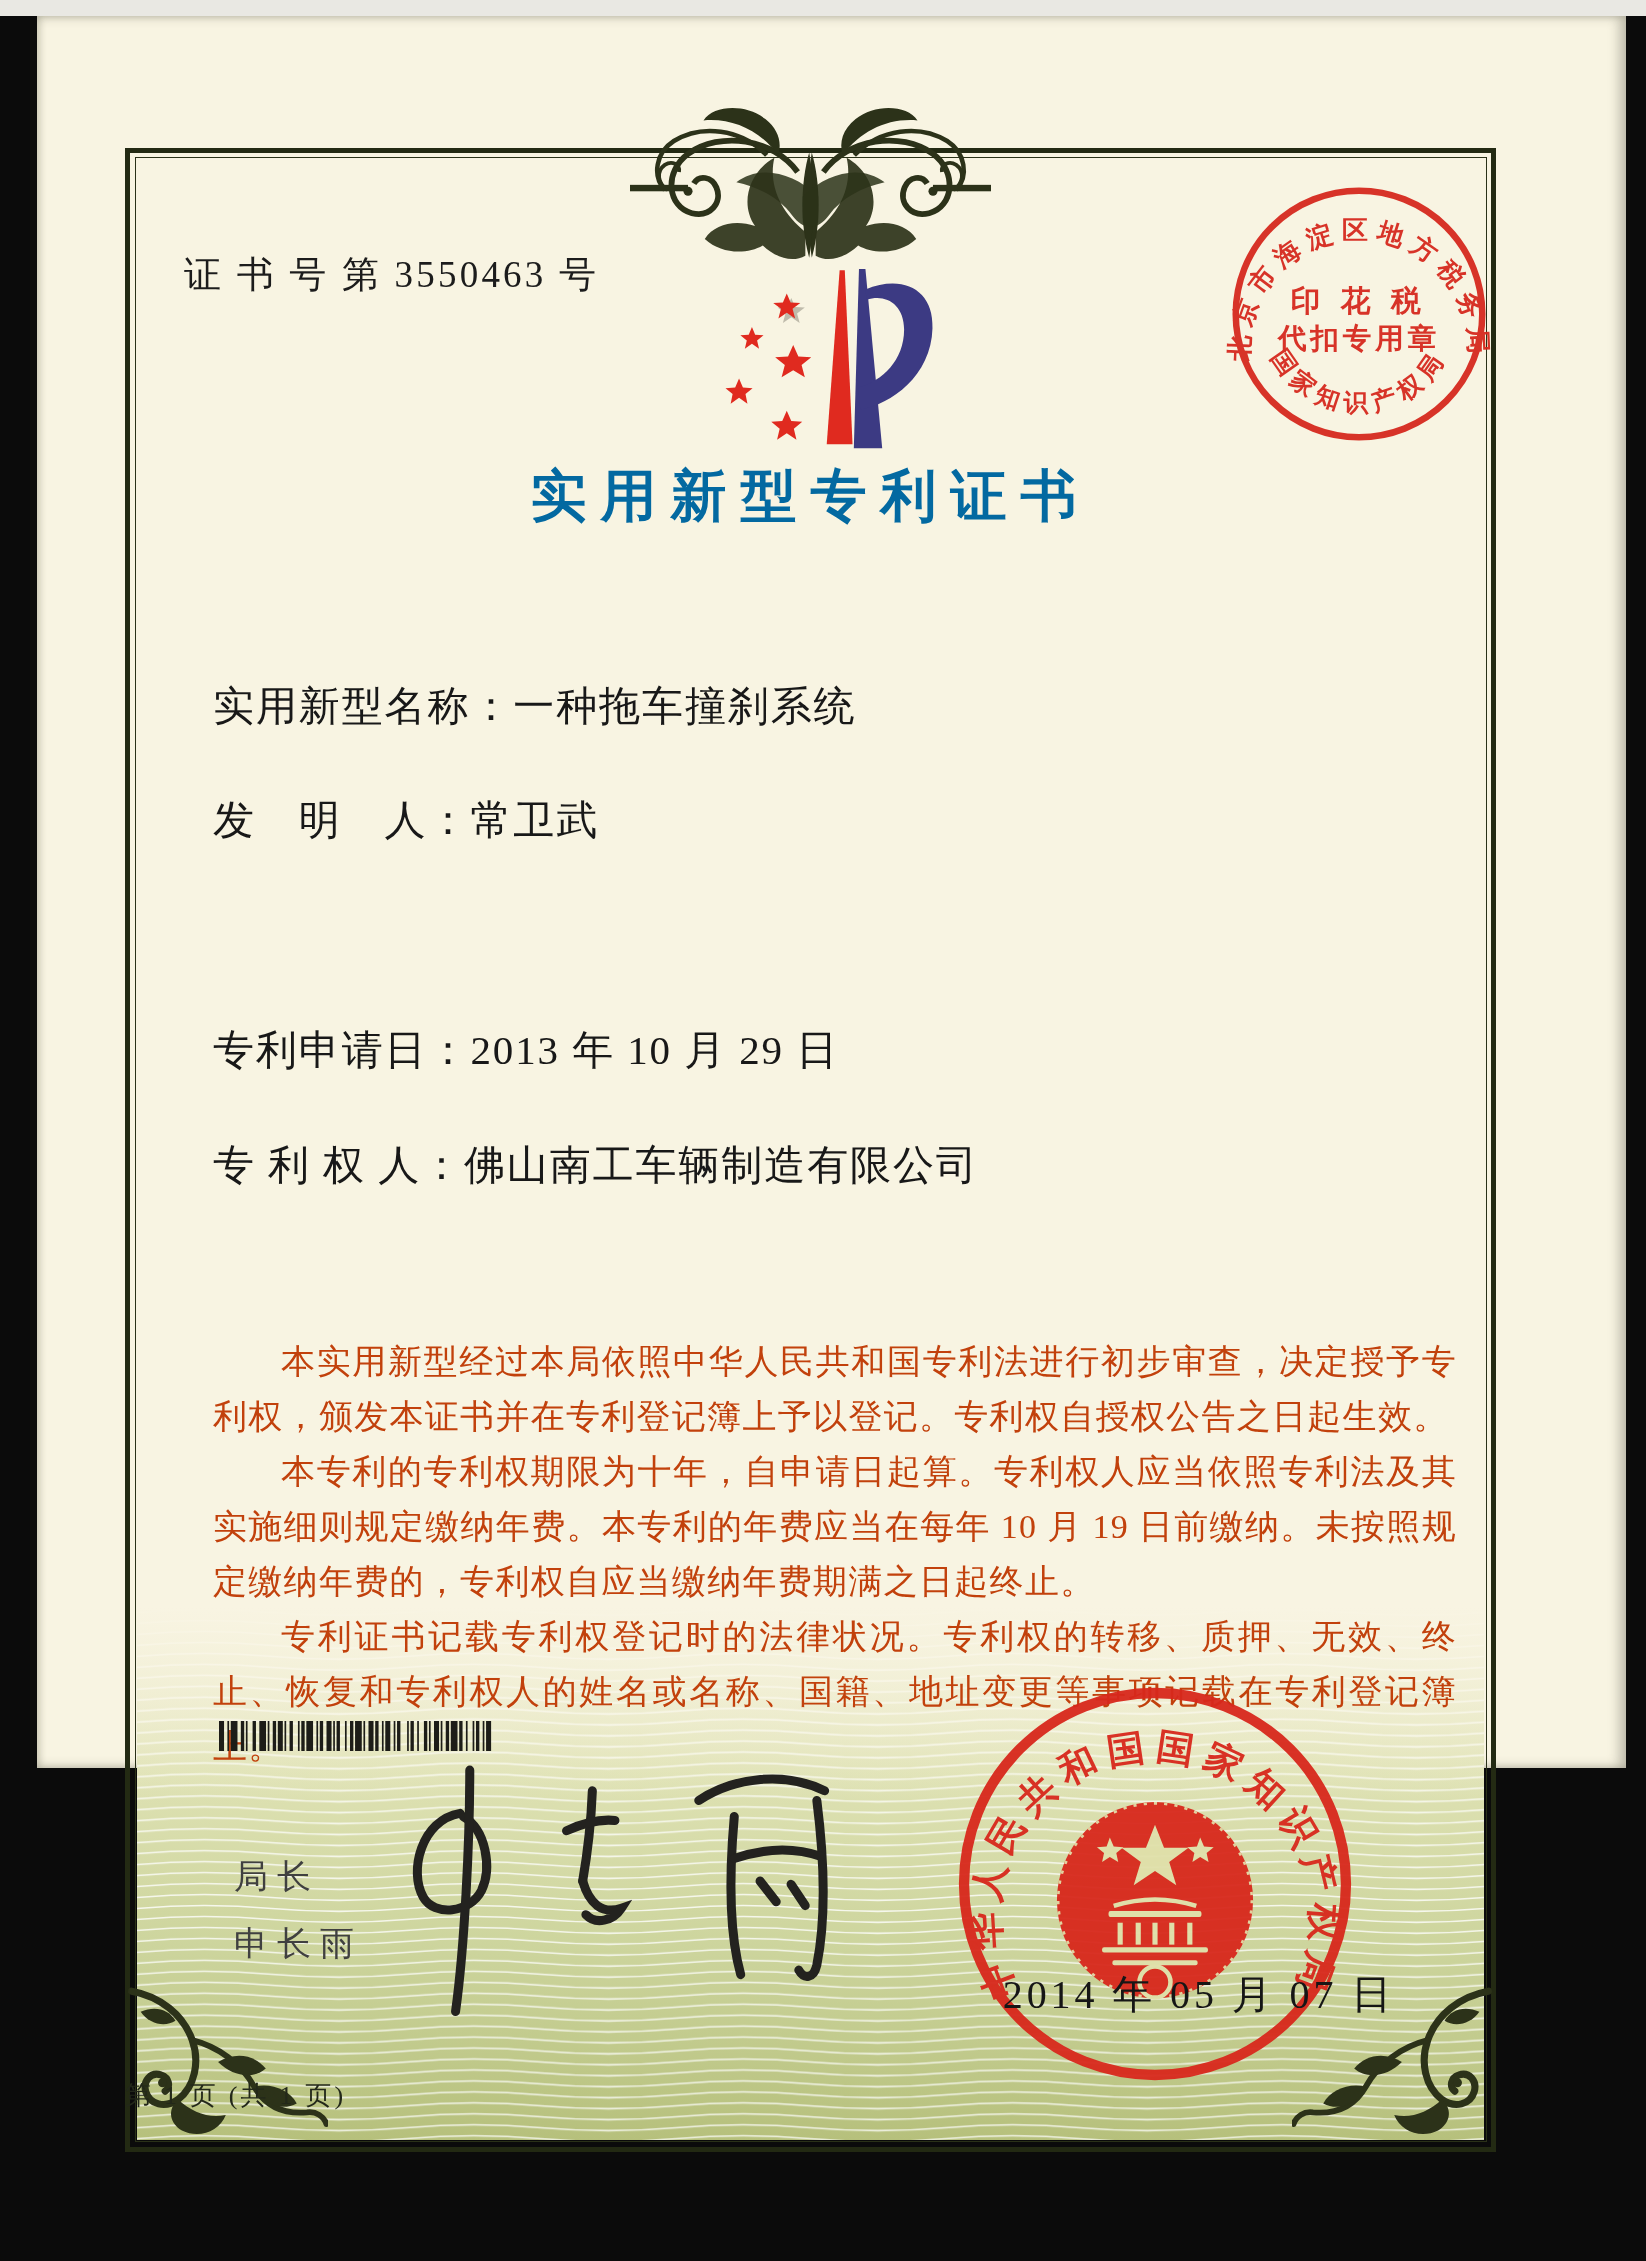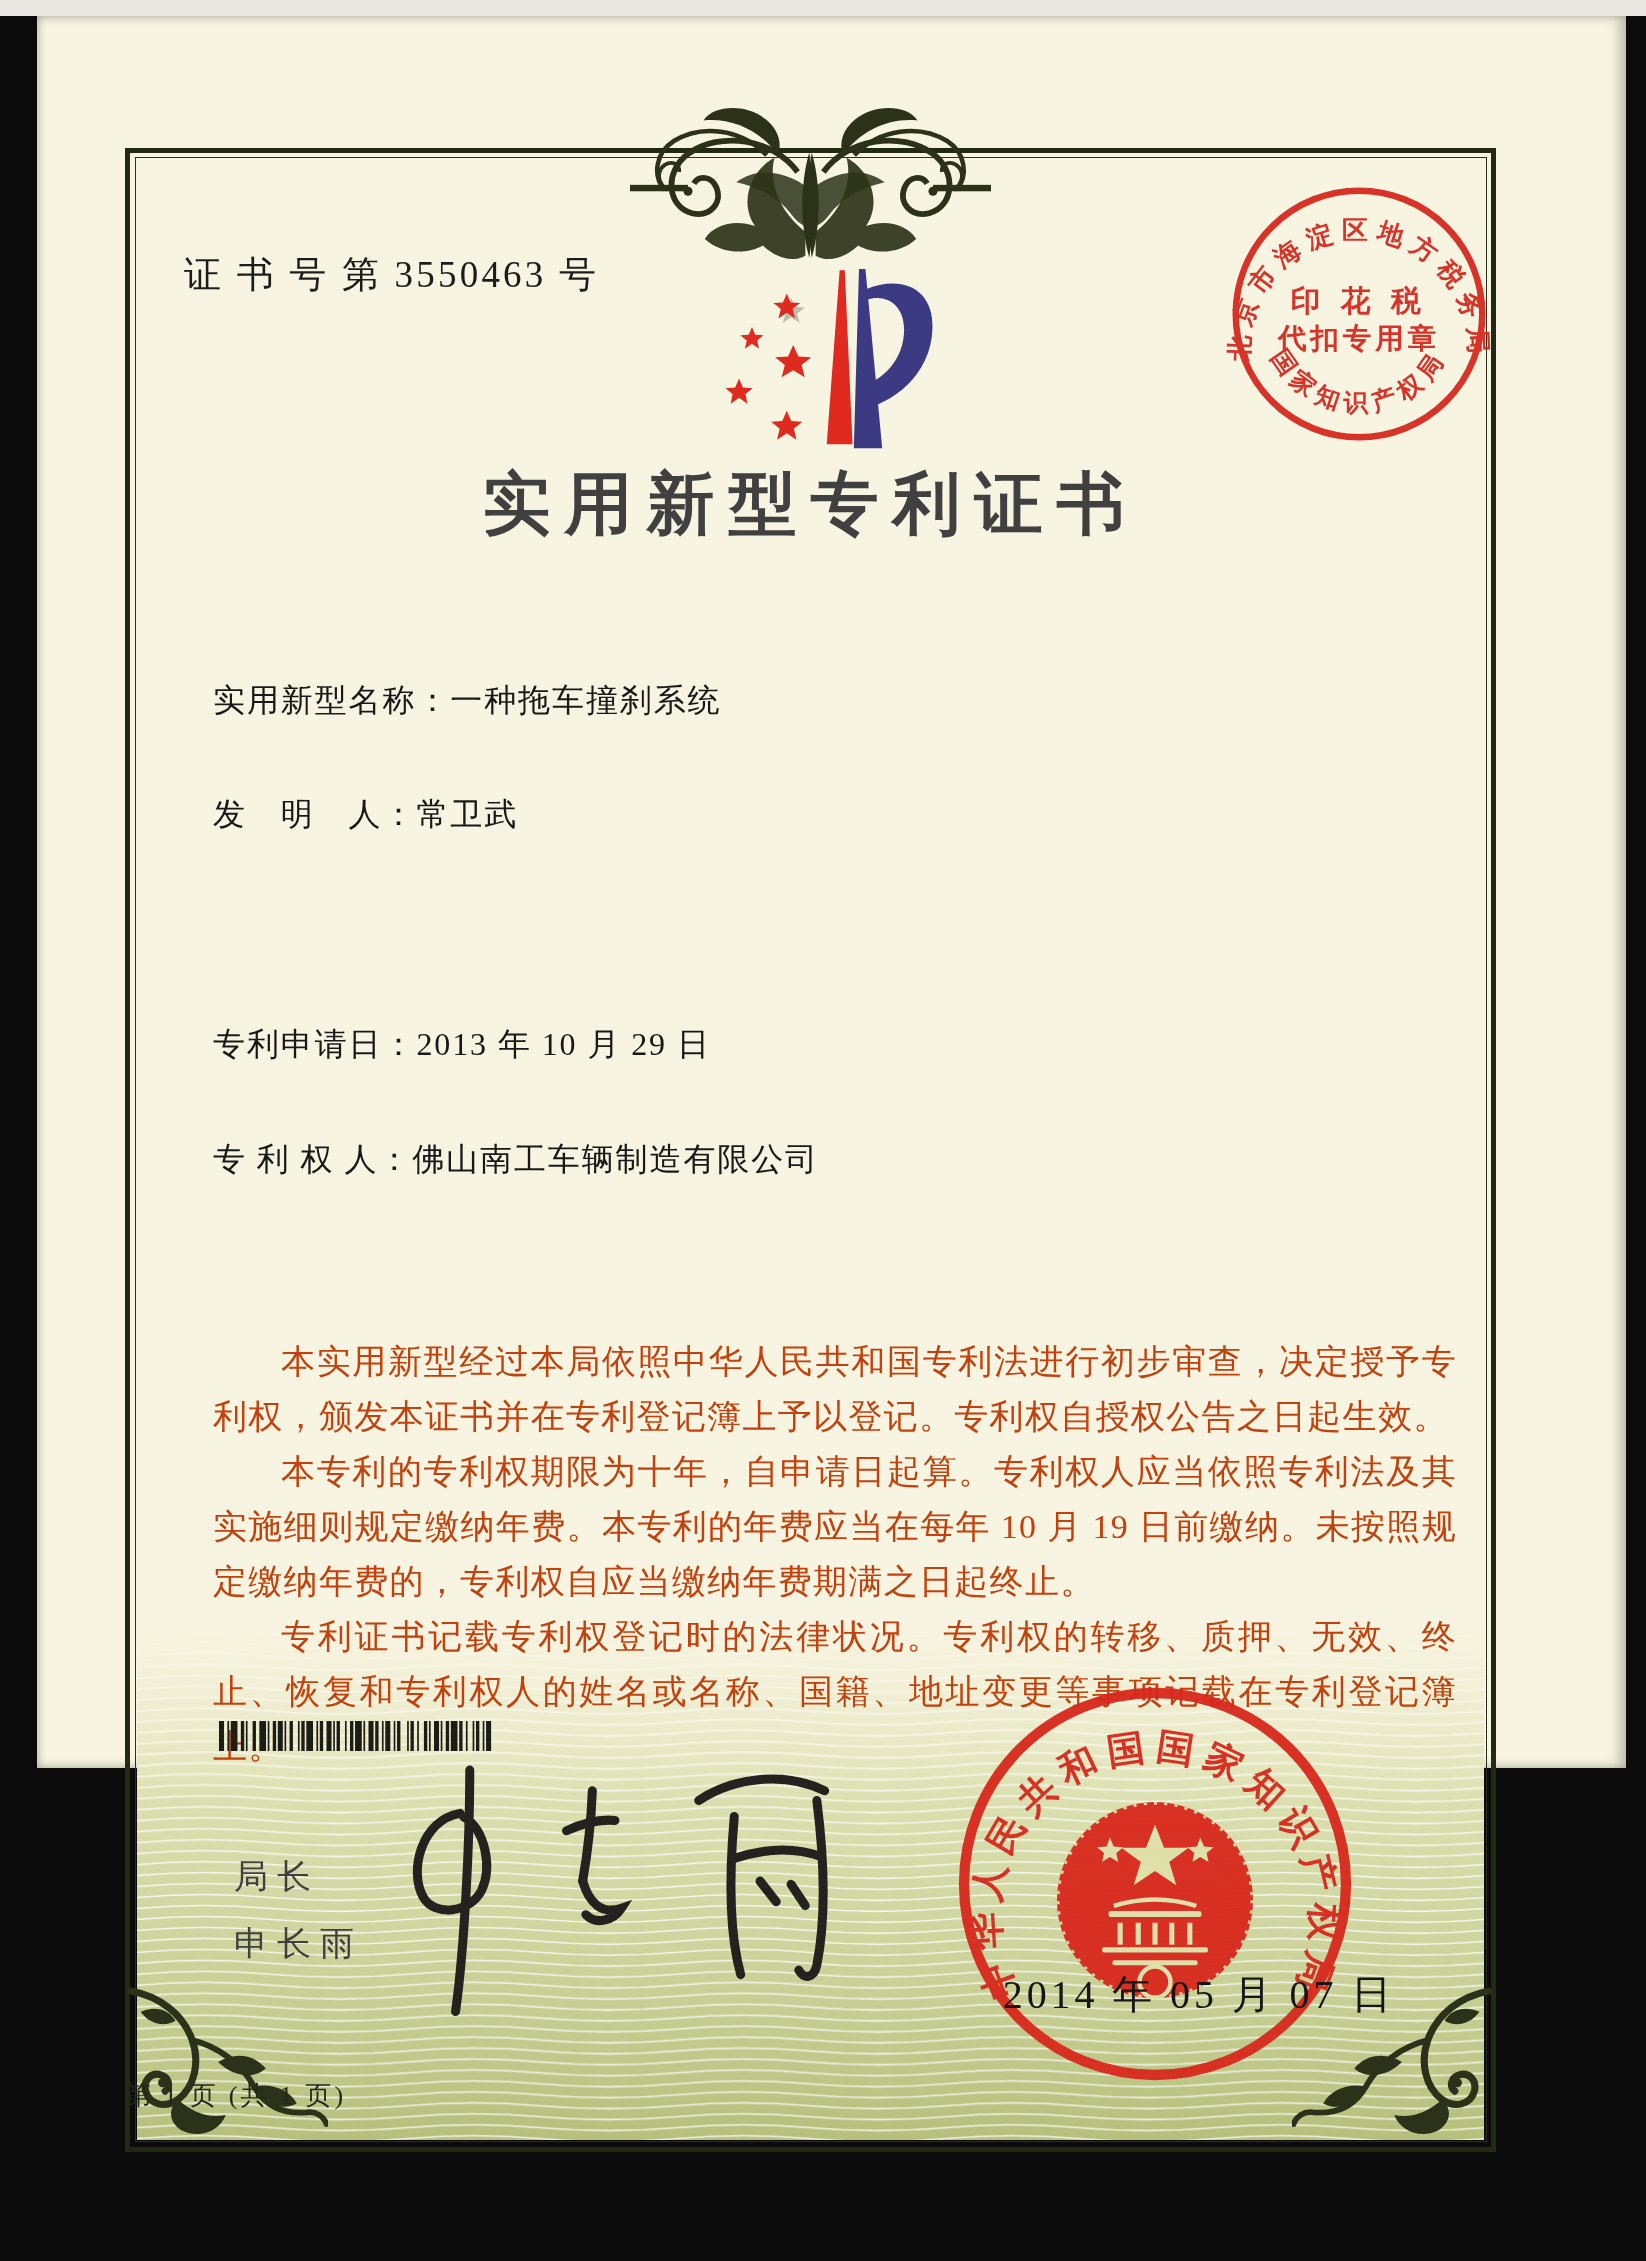--- a/index.html
+++ b/index.html
@@ -13,22 +13,22 @@
          border:5.8px solid #232a13;box-sizing:border-box;}
   .frame .inner-rule{position:absolute;inset:4.5px;border:1.9px solid #2a3118;pointer-events:none;}
   .guilloche{position:absolute;left:7px;right:7px;bottom:7px;height:534px;overflow:hidden;}
   .guilloche svg{display:block;width:100%;height:100%;}
   .fade{position:absolute;left:0;right:0;top:0;height:194px;
         background:linear-gradient(#f8f4e2 0%, rgba(248,244,226,0) 100%);}
   .cert-no{position:absolute;left:147px;top:234px;font-size:37px;letter-spacing:3.2px;color:#1c1c1c;}
   .logo{position:absolute;left:653px;top:240px;width:258px;height:216px;}
   .tax-stamp{position:absolute;left:1189px;top:165px;width:266px;height:266px;opacity:.94;}
   .title{position:absolute;left:88px;top:443px;width:1371px;text-align:center;
-         font-size:68px;font-weight:700;letter-spacing:14px;color:#404040;}
-  .field{position:absolute;left:176px;font-size:32px;letter-spacing:1.9px;color:#181818;white-space:nowrap;}
+         font-size:56px;font-weight:700;letter-spacing:14px;color:#0369a1;}
+  .field{position:absolute;left:176px;font-size:41px;letter-spacing:1.9px;color:#181818;white-space:nowrap;}
   .f0{top:663px}.f1{top:777px}.f2{top:892px}.f3{top:1007px}.f4{top:1122px}.f5{top:1236px}
   .body-text{position:absolute;left:176px;top:1318px;width:1244px;font-size:34px;
              line-height:55px;letter-spacing:1.3px;color:#c2410c;text-align:justify;}
   .body-text p{margin:0;text-indent:2em;}
   .barcode{position:absolute;left:182px;top:1705px;width:292px;height:30px;}
   .issuer-label{position:absolute;left:197px;font-size:34px;letter-spacing:9px;color:#404040;}
   .l1{top:1838px}.l2{top:1905px}
   .signature{position:absolute;left:336px;top:1736px;width:529px;height:284px;}
   .seal{position:absolute;left:918px;top:1668px;width:400px;height:400px;}
   .seal-date{position:absolute;left:949px;top:1951px;width:426px;text-align:center;

